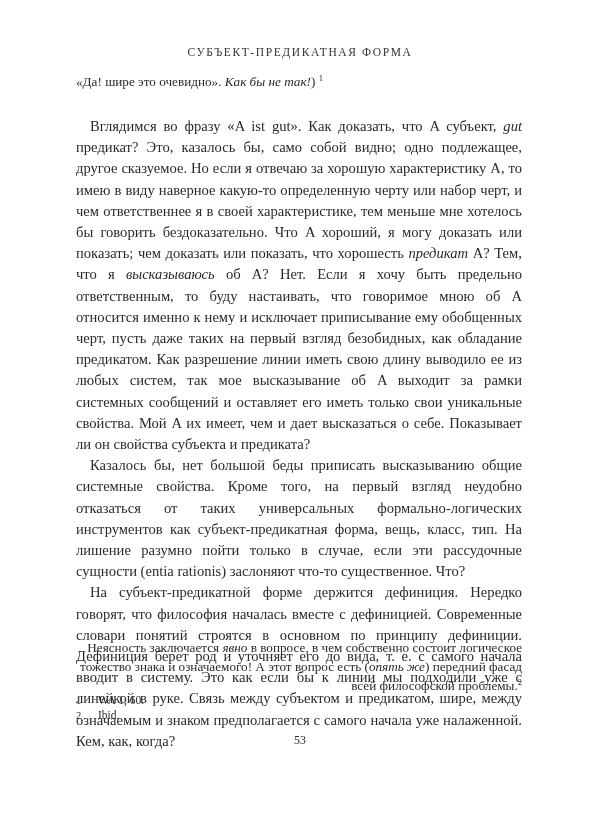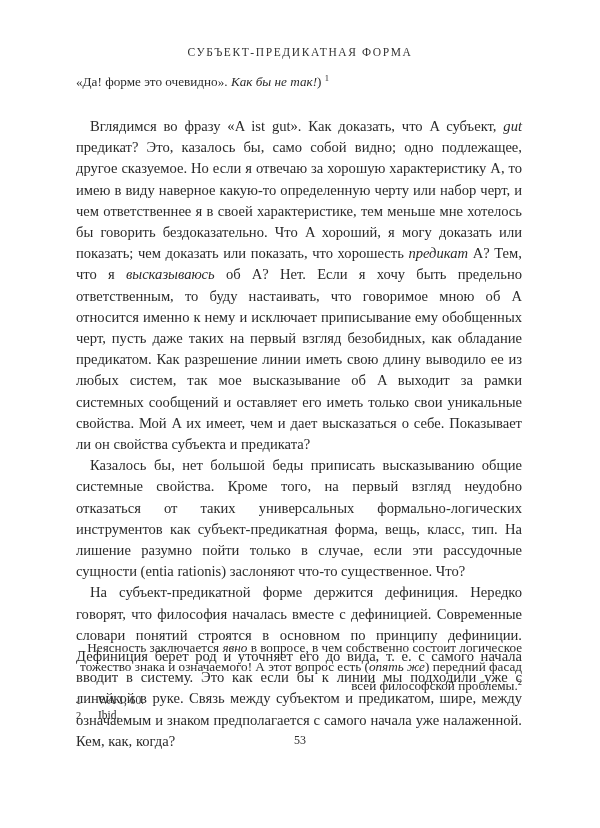--- a/index.html
+++ b/index.html
@@ -95,21 +95,21 @@
     }
   </style>
 </head>
 <body>
 
 <div class="page">
 
   <div class="running-head">СУБЪЕКТ-ПРЕДИКАТНАЯ ФОРМА</div>
 
   <div class="text-block quote">
-    <p><span>«Да! форме это очевидно». </span><em>Как бы не так!</em><span>)</span> <sup>1</sup></p>
+    <p><span>«Да! шире это очевидно». </span><em>Как бы не так!</em><span>)</span> <sup>1</sup></p>
   </div>
 
   <div class="text-block body-text">
     <p class="indent">
       <span>Вглядимся во фразу «A ist gut». Как доказать, что A субъект, </span><em>gut</em><span> предикат? Это, казалось бы, само собой видно; одно подлежащее, другое сказуемое. Но если я отвечаю за хорошую характеристику A, то имею в виду наверное какую-то определенную черту или набор черт, и чем ответственнее я в своей характеристике, тем меньше мне хотелось бы говорить бездоказательно. Что A хороший, я могу доказать или показать; чем доказать или показать, что хорошесть </span><em>предикат</em><span> A? Тем, что я </span><em>высказываюсь</em><span> об A? Нет. Если я хочу быть предельно ответственным, то буду настаивать, что говоримое мною об A относится именно к нему и исключает приписывание ему обобщенных черт, пусть даже таких на первый взгляд безобидных, как обладание предикатом. Как разрешение линии иметь свою длину выводило ее из любых систем, так мое высказывание об A выходит за рамки системных сообщений и оставляет его иметь только свои уникальные свойства. Мой A их имеет, чем и дает высказаться о себе. Показывает ли он свойства субъекта и предиката?</span>
     </p>
     <p class="indent">
       <span>Казалось бы, нет большой беды приписать высказыванию общие системные свойства. Кроме того, на первый взгляд неудобно отказаться от таких универсальных формально-логических инструментов как субъект-предикатная форма, вещь, класс, тип. На лишение разумно пойти только в случае, если эти рассудочные сущности (entia rationis) заслоняют что-то существенное. Что?</span>
     </p>
     <p class="indent">

